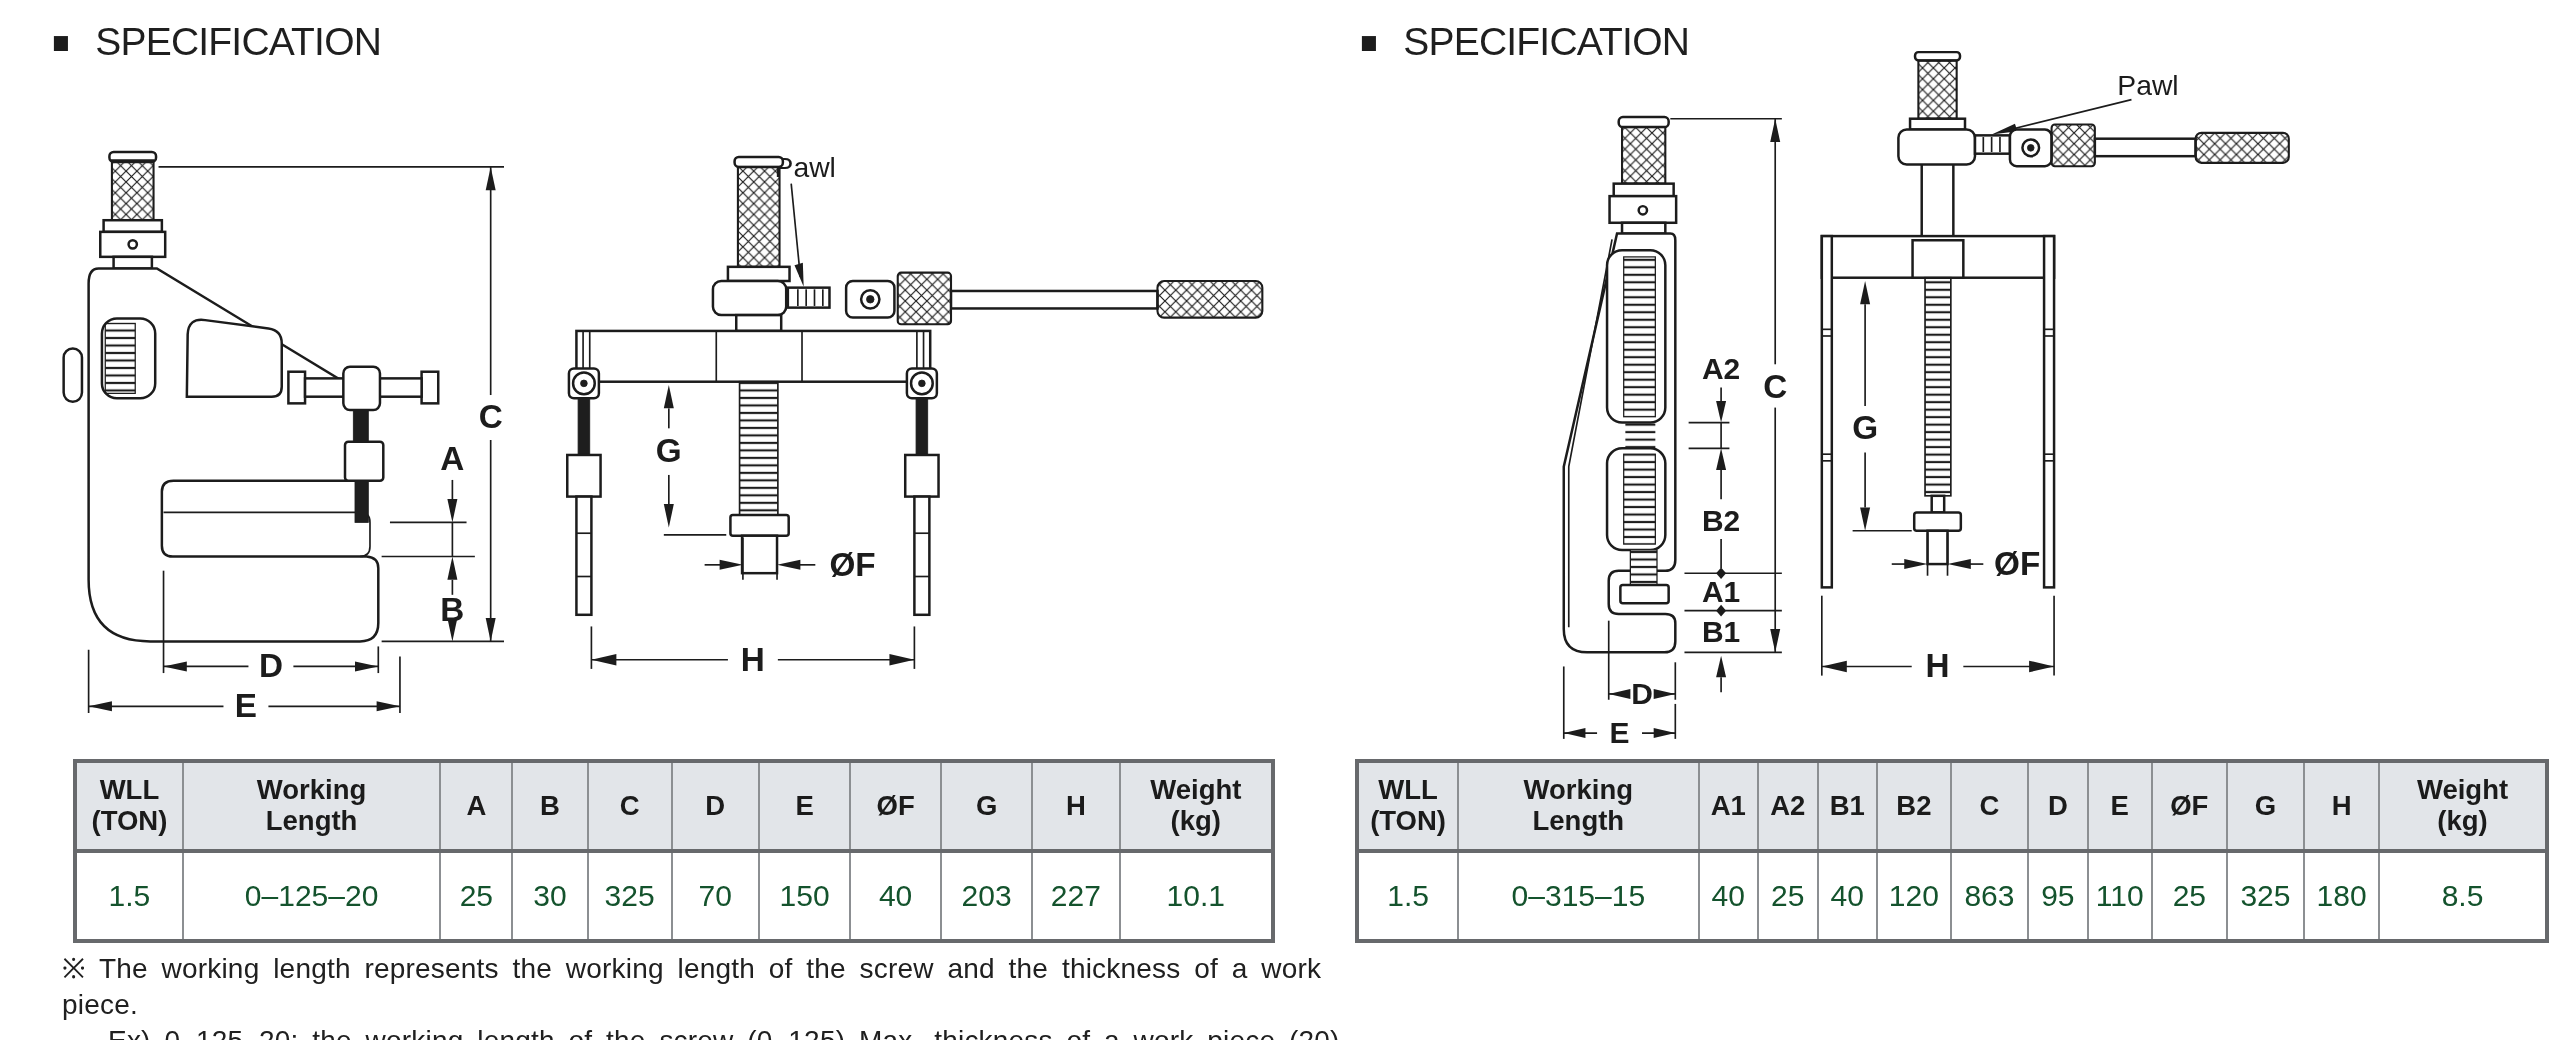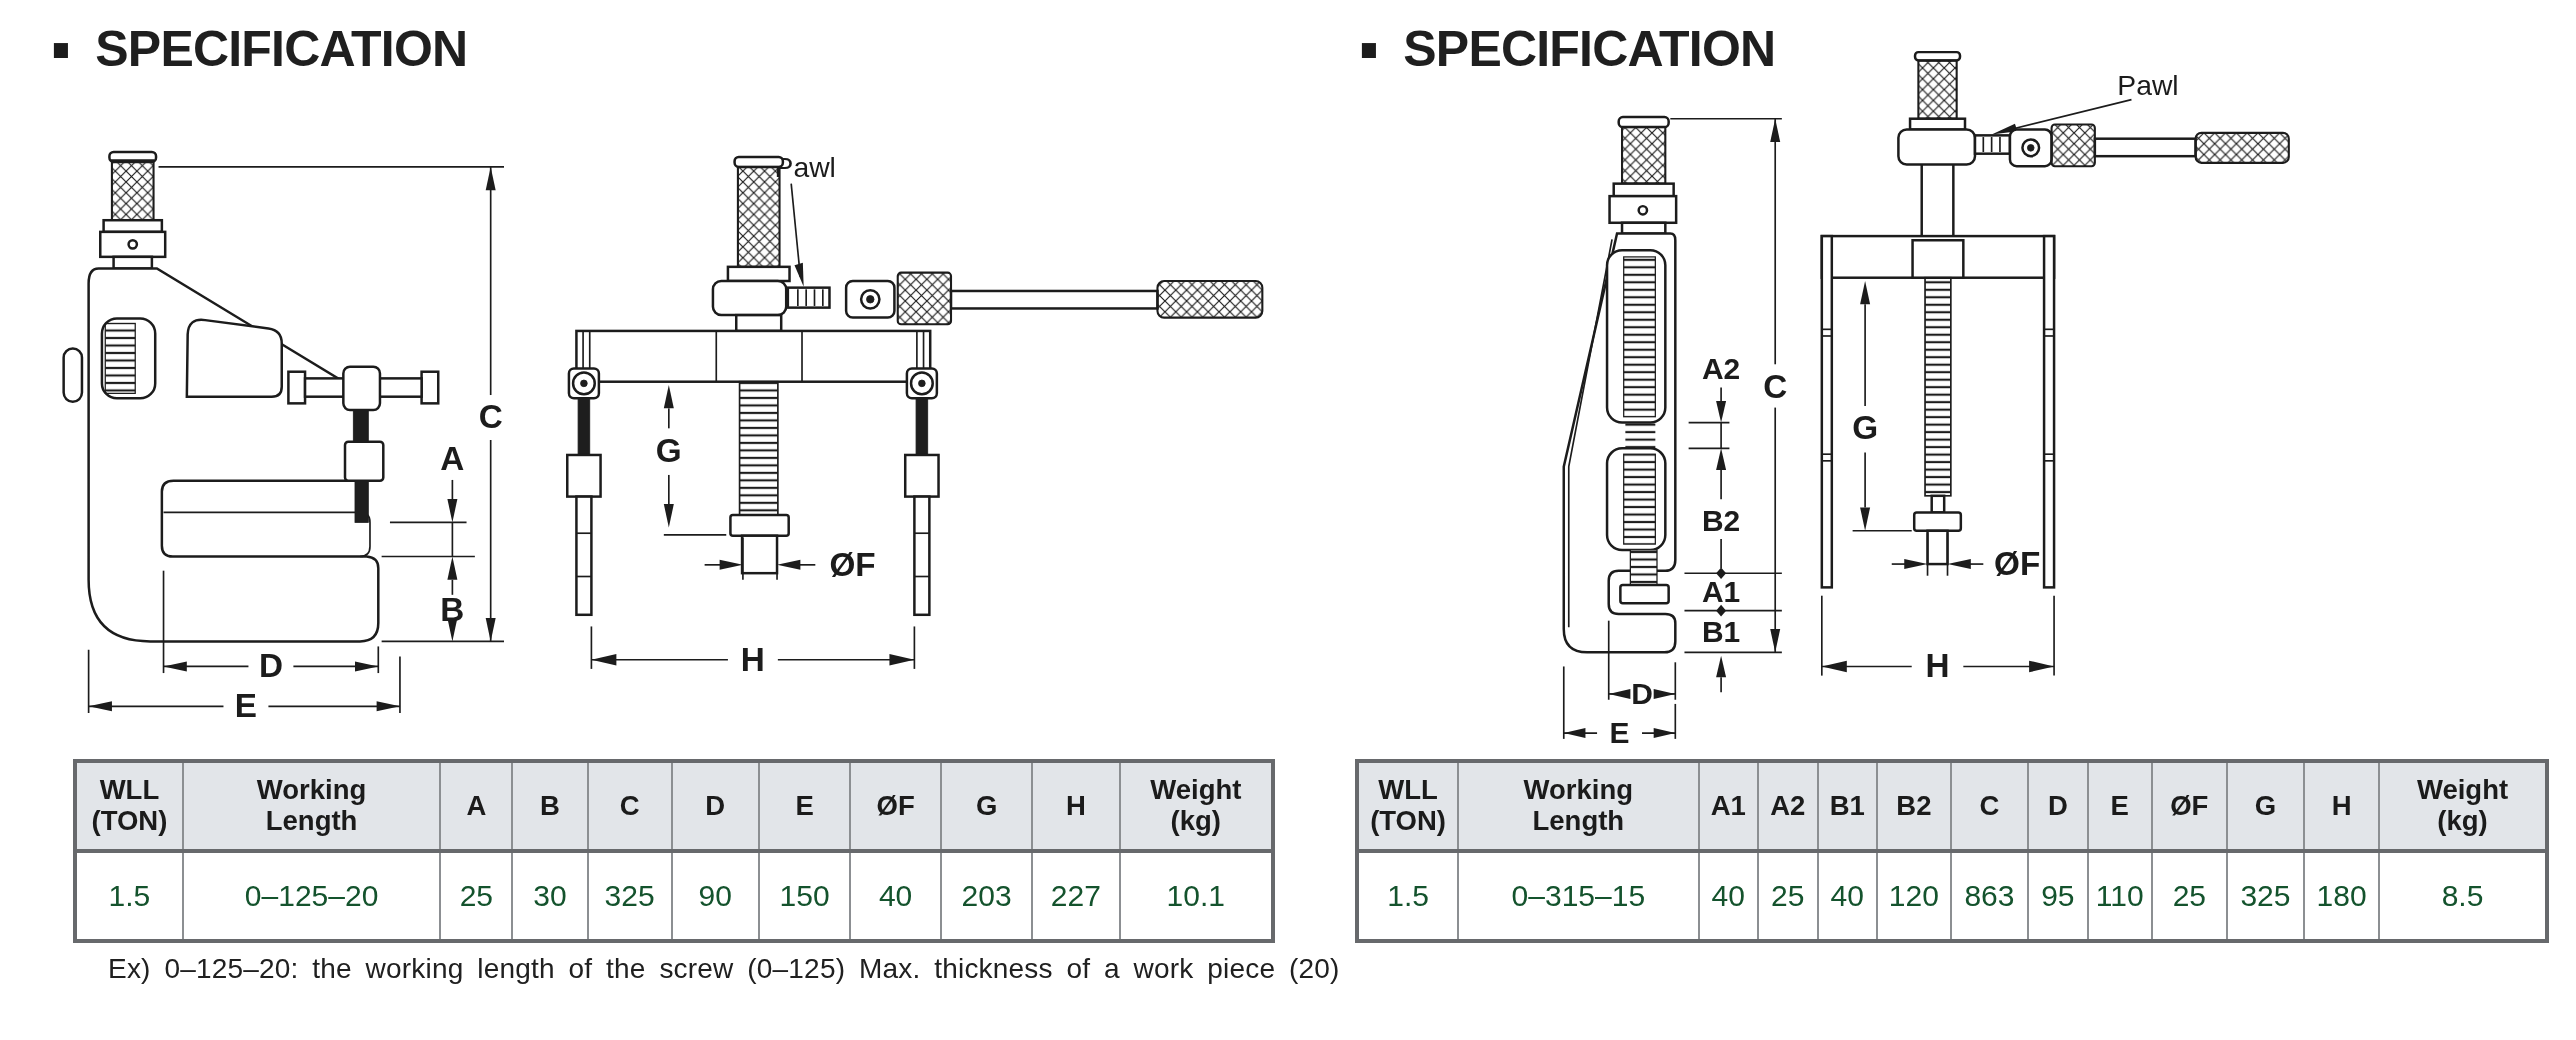--- a/index.html
+++ b/index.html
@@ -1,20 +1,20 @@
 <!DOCTYPE html>
 <html style="font-size:13.3px"><head>
 <meta charset="utf-8">
 <style>
   html,body{margin:0;padding:0;background:#ffffff;}
   #canvas{position:relative;width:2576px;height:1041px;background:#ffffff;overflow:hidden;
           font-family:"Liberation Sans",sans-serif;color:#1c1c1c;}
   .section-title{position:absolute;top:20px;display:flex;align-items:center;white-space:nowrap;}
   .section-title .bullet{font-size:100px;line-height:16.7px;font-weight:700;margin-right:15px;color:#1c1c1c;}
-  .section-title .ttl{font-size:50px;font-weight:700;letter-spacing:-0.8px;color:#1f1f1f;}
+  .section-title .ttl{font-size:39px;font-weight:400;letter-spacing:-0.8px;color:#1f1f1f;}
   #title-left{left:47px;}
   #title-right{left:1355px;}
   svg{position:absolute;overflow:visible;}
   #svg-left{left:50px;top:117px;}
   #svg-right{left:1349px;top:46px;}
   svg .ln{stroke:#1c1c1c;stroke-width:3;fill:none;}
   svg .fw{stroke:#1c1c1c;stroke-width:3;fill:#ffffff;}
   svg .fk{stroke:#1c1c1c;stroke-width:2.5;}
   svg .fd{fill:#1e1e1e;stroke:#1e1e1e;stroke-width:1;}
   svg .dl{stroke:#1c1c1c;stroke-width:2;fill:none;}
@@ -394,21 +394,21 @@
           <th>Weight<br>(kg)</th>
         </tr>
       </thead>
     <tbody>
         <tr>
           <td>1.5</td>
           <td>0–125–20</td>
           <td>25</td>
           <td>30</td>
           <td>325</td>
-          <td>90</td>
+          <td>70</td>
           <td>150</td>
           <td>40</td>
           <td>203</td>
           <td>227</td>
           <td>10.1</td>
         </tr>
       </tbody>
   </table>
 
   <table class="spec-table" id="table-right">
@@ -457,17 +457,18 @@
           <td>110</td>
           <td>25</td>
           <td>325</td>
           <td>180</td>
           <td>8.5</td>
         </tr>
       </tbody>
   </table>
 
   <div id="footnote">
+    <p>※  The working length represents the working length of the screw and the thickness of a work piece.</p>
     <p class="ex-line">Ex) 0–125–20: the working length of the screw (0–125) Max. thickness of a work piece (20)</p>
   </div>
 
 </div>
 
 
 </body></html>

